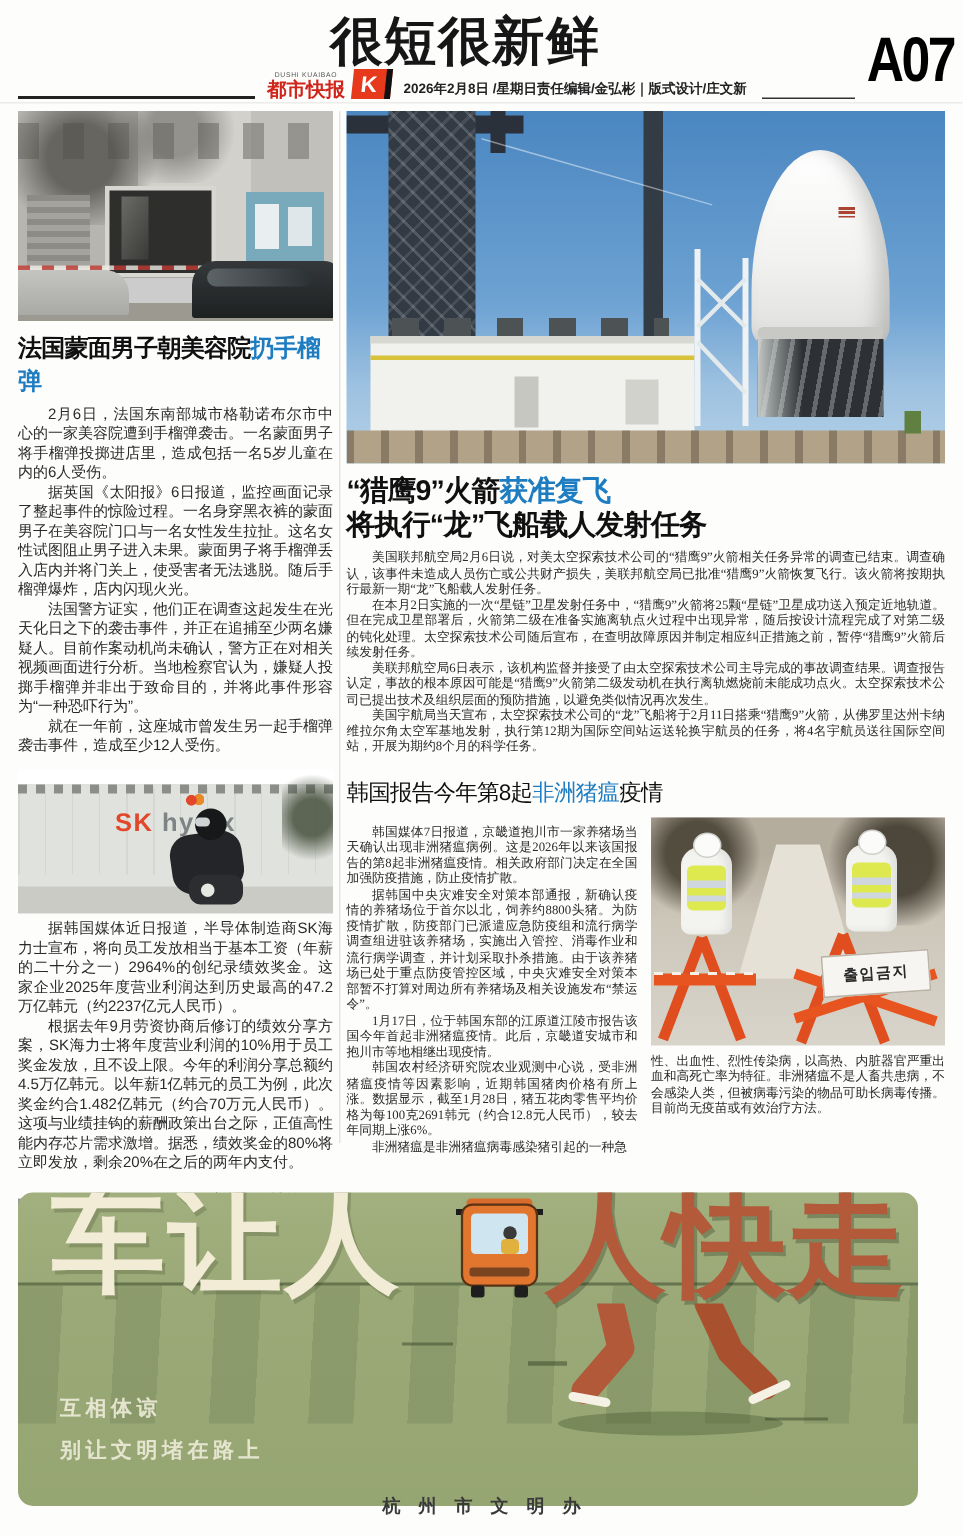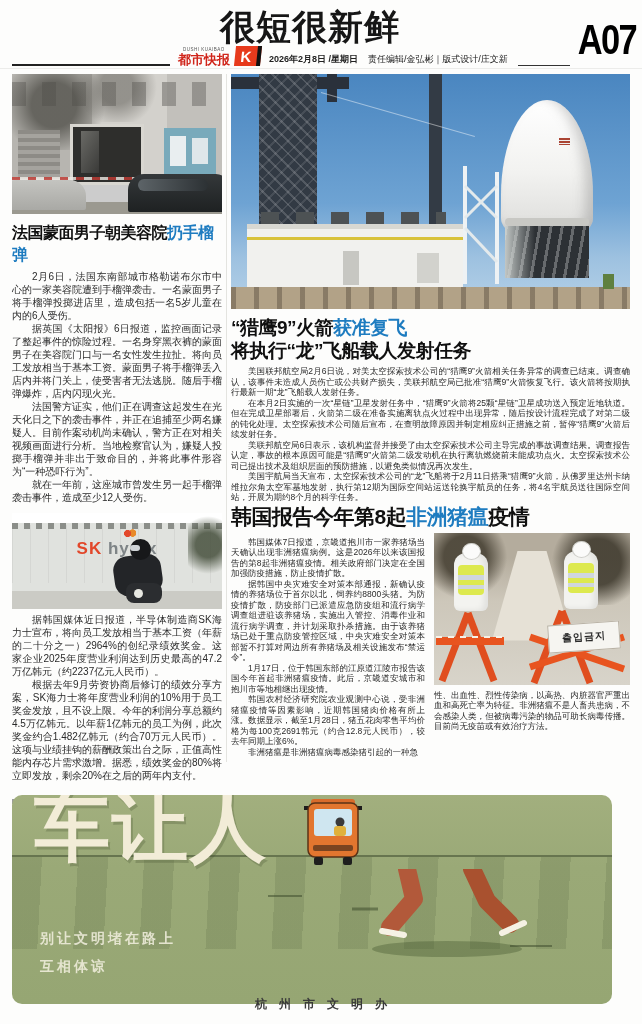--- a/index.html
+++ b/index.html
@@ -11,40 +11,40 @@
     font-size:35px;font-weight:600;letter-spacing:1px;color:#161616;}
   .brand-row{position:absolute;left:12px;top:40px;right:72px;height:26px;display:flex;align-items:flex-end;}
   .rule-left{width:158px;border-top:2px solid #222;margin-right:8px;}
   .brand{display:flex;flex-direction:column;align-items:center;line-height:1;margin-right:5px;}
   .brand-en{font-size:4.5px;color:#555;letter-spacing:.5px;}
   .brand-cn{font-size:13px;font-weight:800;color:#d0251a;margin-top:1px;}
   .k-logo{width:22px;height:20px;background:#e73a1c;border-right:4px solid #111;color:#fff;
     font-weight:800;font-size:15px;display:flex;align-items:center;justify-content:center;
     transform:skewX(-6deg);margin-right:8px;}
   .dateline{font-size:9px;font-weight:700;color:#222;white-space:nowrap;}
-  .editors{font-size:9px;font-weight:400;color:#222;white-space:nowrap;margin-left:10px;}
+  .editors{font-size:9px;font-weight:700;color:#222;white-space:nowrap;}
   .rule-right{flex:1;border-top:1px solid #333;margin-left:10px;}
   .page-num{position:absolute;right:6px;top:16px;font-size:42px;font-weight:800;
     letter-spacing:-2px;color:#000;transform:scaleX(.82);transform-origin:right;}
   .header-hairline{position:absolute;left:0;right:0;top:68px;border-top:1px solid #ececea;}
 
   
   .col-left{position:absolute;left:12px;top:74px;width:210px;}
   .col-right{position:absolute;left:231px;top:74px;width:399px;}
   .col-divider{position:absolute;left:226px;top:74px;height:688px;border-left:1px solid #e4e4e0;}
 
   .hl-blue{color:#1e7cc0;}
   h1,h2{margin:0;font-family:"Liberation Sans",sans-serif;color:#101010;}
   .headline-left{font-size:16px;line-height:22px;font-weight:800;margin-top:8px;letter-spacing:-.5px;}
   .headline-sk{font-size:18px;line-height:25px;font-weight:800;margin-top:10px;letter-spacing:-.5px;}
   .headline-rocket{font-size:19px;line-height:23px;font-weight:800;letter-spacing:-.5px;margin-top:7px;}
-  .headline-korea{font-size:21px;line-height:20px;font-weight:700;letter-spacing:-.5px;margin-top:4px;}
+  .headline-korea{font-size:15px;line-height:20px;font-weight:400;letter-spacing:-.5px;margin-top:16px;}
 
   .body-left{font-family:Liberation Sans, sans-serif;font-size:10px;line-height:13px;color:#2a2a2a;margin-top:4px;}
-  .body-right{font-family:Liberation Sans, sans-serif;font-size:8.5px;line-height:10.5px;color:#2a2a2a;margin-top:4px;}
+  .body-right{font-family:Liberation Serif, serif;font-size:8.5px;line-height:10.5px;color:#2a2a2a;margin-top:4px;}
   .para{text-indent:2em;text-align:justify;margin:0;}
   .para-cont{text-indent:0;text-align:justify;margin:0;}
 
   .byline-row{display:flex;align-items:center;margin-top:12px;}
   .byline-bar{flex:1;height:5px;background:linear-gradient(to right,#9a9a9a,#d9d9d9);margin-right:6px;}
   .byline-label{font-size:10.5px;font-weight:800;color:#111;}
 
   
   .photo{position:relative;overflow:hidden;background:#ccc;}
 
@@ -203,21 +203,21 @@
       <div class="street-car"></div>
       <div class="street-suv">
         <div class="street-suv-win"></div>
       </div>
     </div>
 
     <h1 class="headline-left"><span>法国蒙面男子朝美容院</span><span class="hl-blue">扔手榴弹</span></h1>
 
     <div class="body-left">
       <p class="para">2月6日，法国东南部城市格勒诺布尔市中心的一家美容院遭到手榴弹袭击。一名蒙面男子将手榴弹投掷进店里，造成包括一名5岁儿童在内的6人受伤。</p>
-      <p class="para">据英国《太阳报》6日报道，监控画面记录了整起事件的惊险过程。一名身穿黑衣裤的蒙面男子在美容院门口与一名女性发生拉扯。将向员工发放相当于基本工资。蒙面男子将手榴弹丢入店内并将门关上，使受害者无法逃脱。随后手榴弹爆炸，店内闪现火光。</p>
+      <p class="para">据英国《太阳报》6日报道，监控画面记录了整起事件的惊险过程。一名身穿黑衣裤的蒙面男子在美容院门口与一名女性发生拉扯。这名女性试图阻止男子进入未果。蒙面男子将手榴弹丢入店内并将门关上，使受害者无法逃脱。随后手榴弹爆炸，店内闪现火光。</p>
       <p class="para">法国警方证实，他们正在调查这起发生在光天化日之下的袭击事件，并正在追捕至少两名嫌疑人。目前作案动机尚未确认，警方正在对相关视频画面进行分析。当地检察官认为，嫌疑人投掷手榴弹并非出于致命目的，并将此事件形容为“一种恐吓行为”。</p>
       <p class="para">就在一年前，这座城市曾发生另一起手榴弹袭击事件，造成至少12人受伤。</p>
     </div>
 
     <div class="photo photo-sk">
       <div class="sk-joints"></div>
       <div class="sk-ridge"></div>
       <div class="sk-butterfly"></div>
       <div class="sk-logo"><span class="sk">SK</span> <span class="hynix">hynix</span></div>
       <div class="sk-tree"></div>
@@ -342,31 +342,32 @@
       <rect x="51" y="8" width="7" height="4" fill="#1c1c1c"></rect>
       <rect x="7" y="1" width="44" height="8" rx="3" fill="#d96c2c"></rect>
       <rect x="4" y="5" width="50" height="54" rx="7" fill="#e2762f" stroke="#5a3317" stroke-width="1.5"></rect>
       <rect x="10" y="11" width="38" height="27" rx="3" fill="#cfe6f0"></rect>
       <circle cx="36" cy="24" r="4.5" fill="#3a3a3a"></circle>
       <rect x="30" y="28" width="12" height="10" rx="3" fill="#e0b13c"></rect>
       <rect x="9" y="47" width="40" height="6" rx="2" fill="#7a4420"></rect>
       <rect x="10" y="59" width="9" height="8" rx="2" fill="#1e1e1e"></rect>
       <rect x="39" y="59" width="9" height="8" rx="2" fill="#1e1e1e"></rect>
     </svg>
+    <div class="psa-renkuaizou">人快走</div>
     <svg class="psa-legs" width="190" height="90" viewBox="0 0 190 90">
       <ellipse cx="95" cy="80" rx="75" ry="8" fill="rgba(60,80,40,.35)"></ellipse>
       <path d="M55,0 L62,30 L38,58" stroke="#b2593a" stroke-width="18" fill="none" stroke-linecap="round" stroke-linejoin="round"></path>
       <path d="M30,62 L52,66" stroke="#f5f1e4" stroke-width="6" stroke-linecap="round"></path>
       <path d="M120,0 L135,32 L158,55" stroke="#a9512f" stroke-width="18" fill="none" stroke-linecap="round" stroke-linejoin="round"></path>
       <path d="M150,64 L172,54" stroke="#f5f1e4" stroke-width="6" stroke-linecap="round"></path>
       <line x1="0" y1="40" x2="26" y2="40" stroke="rgba(55,70,40,.5)" stroke-width="3"></line>
     </svg>
     <div class="psa-speed1"></div>
     <div class="psa-speed2"></div>
     <div class="psa-slogan">
+      <div>互相体谅</div>
       <div>别让文明堵在路上</div>
-      <div>互相体谅</div>
     </div>
   </div>
 
   <div class="credit">杭州市文明办</div>
 
 </div>
 
 </body></html>

